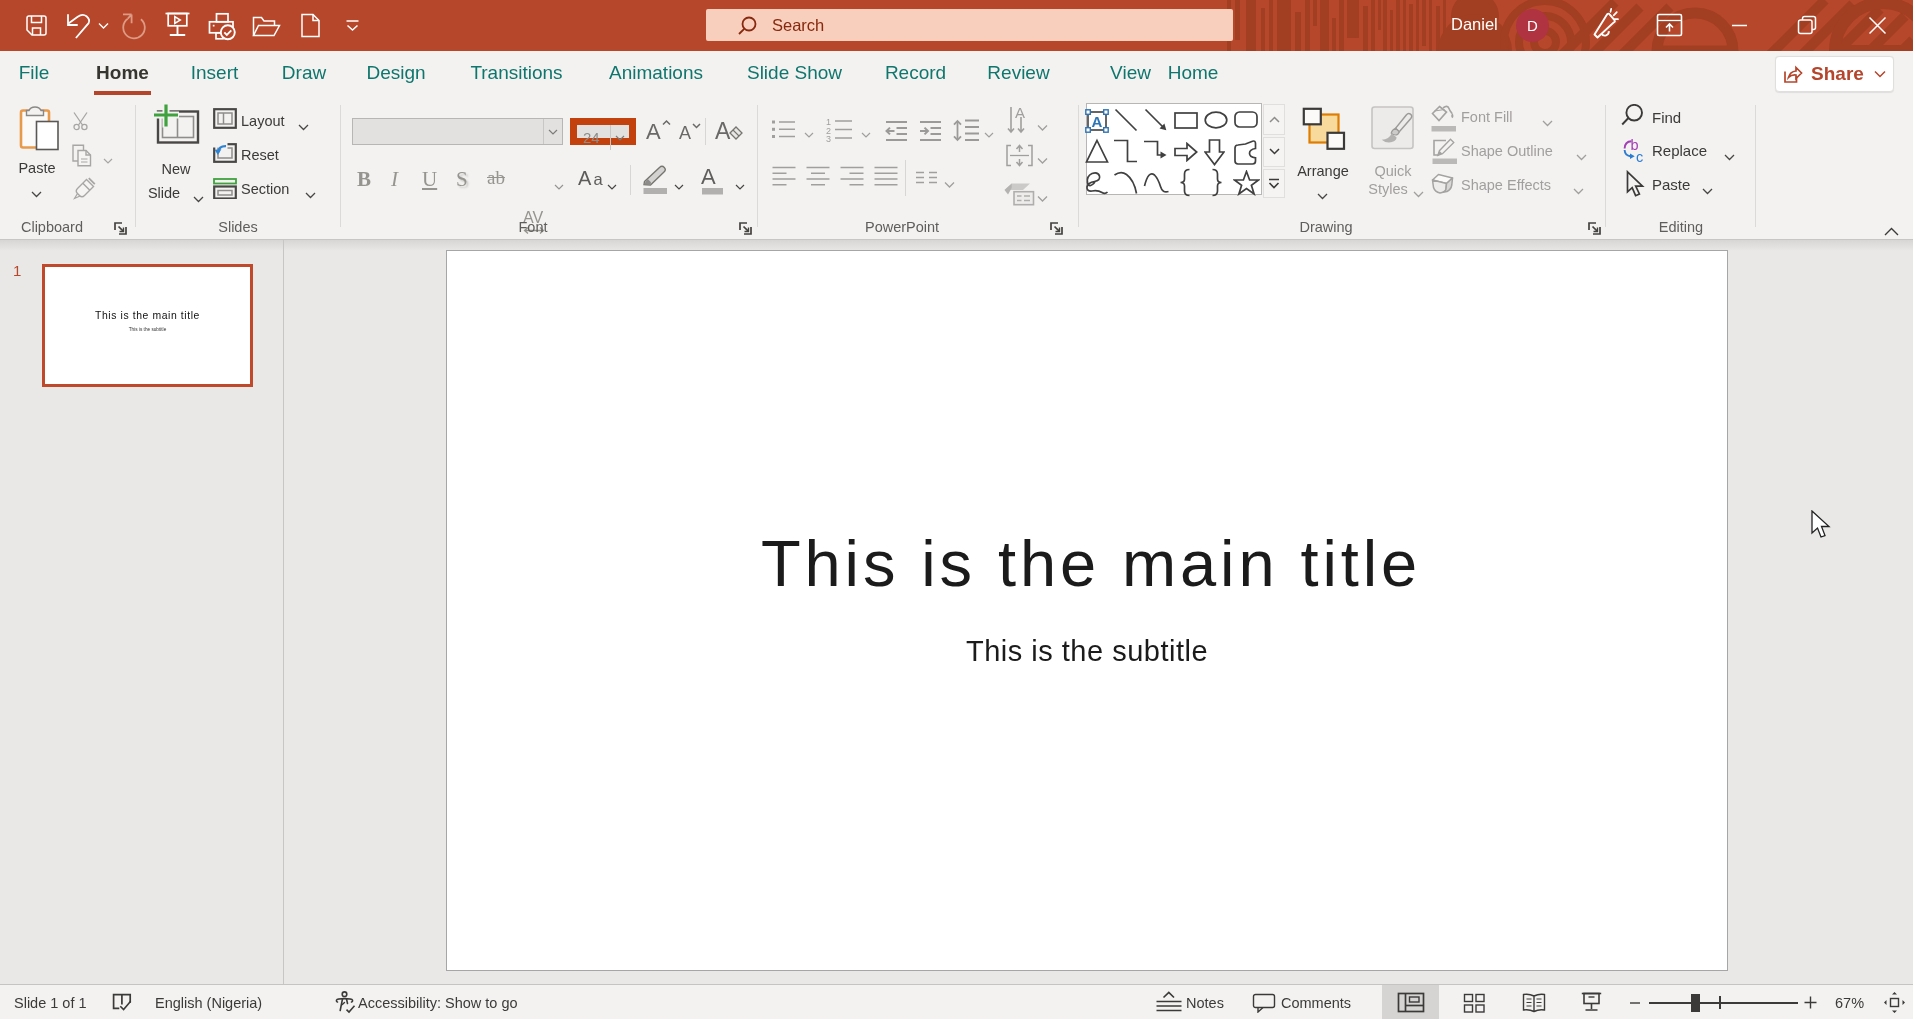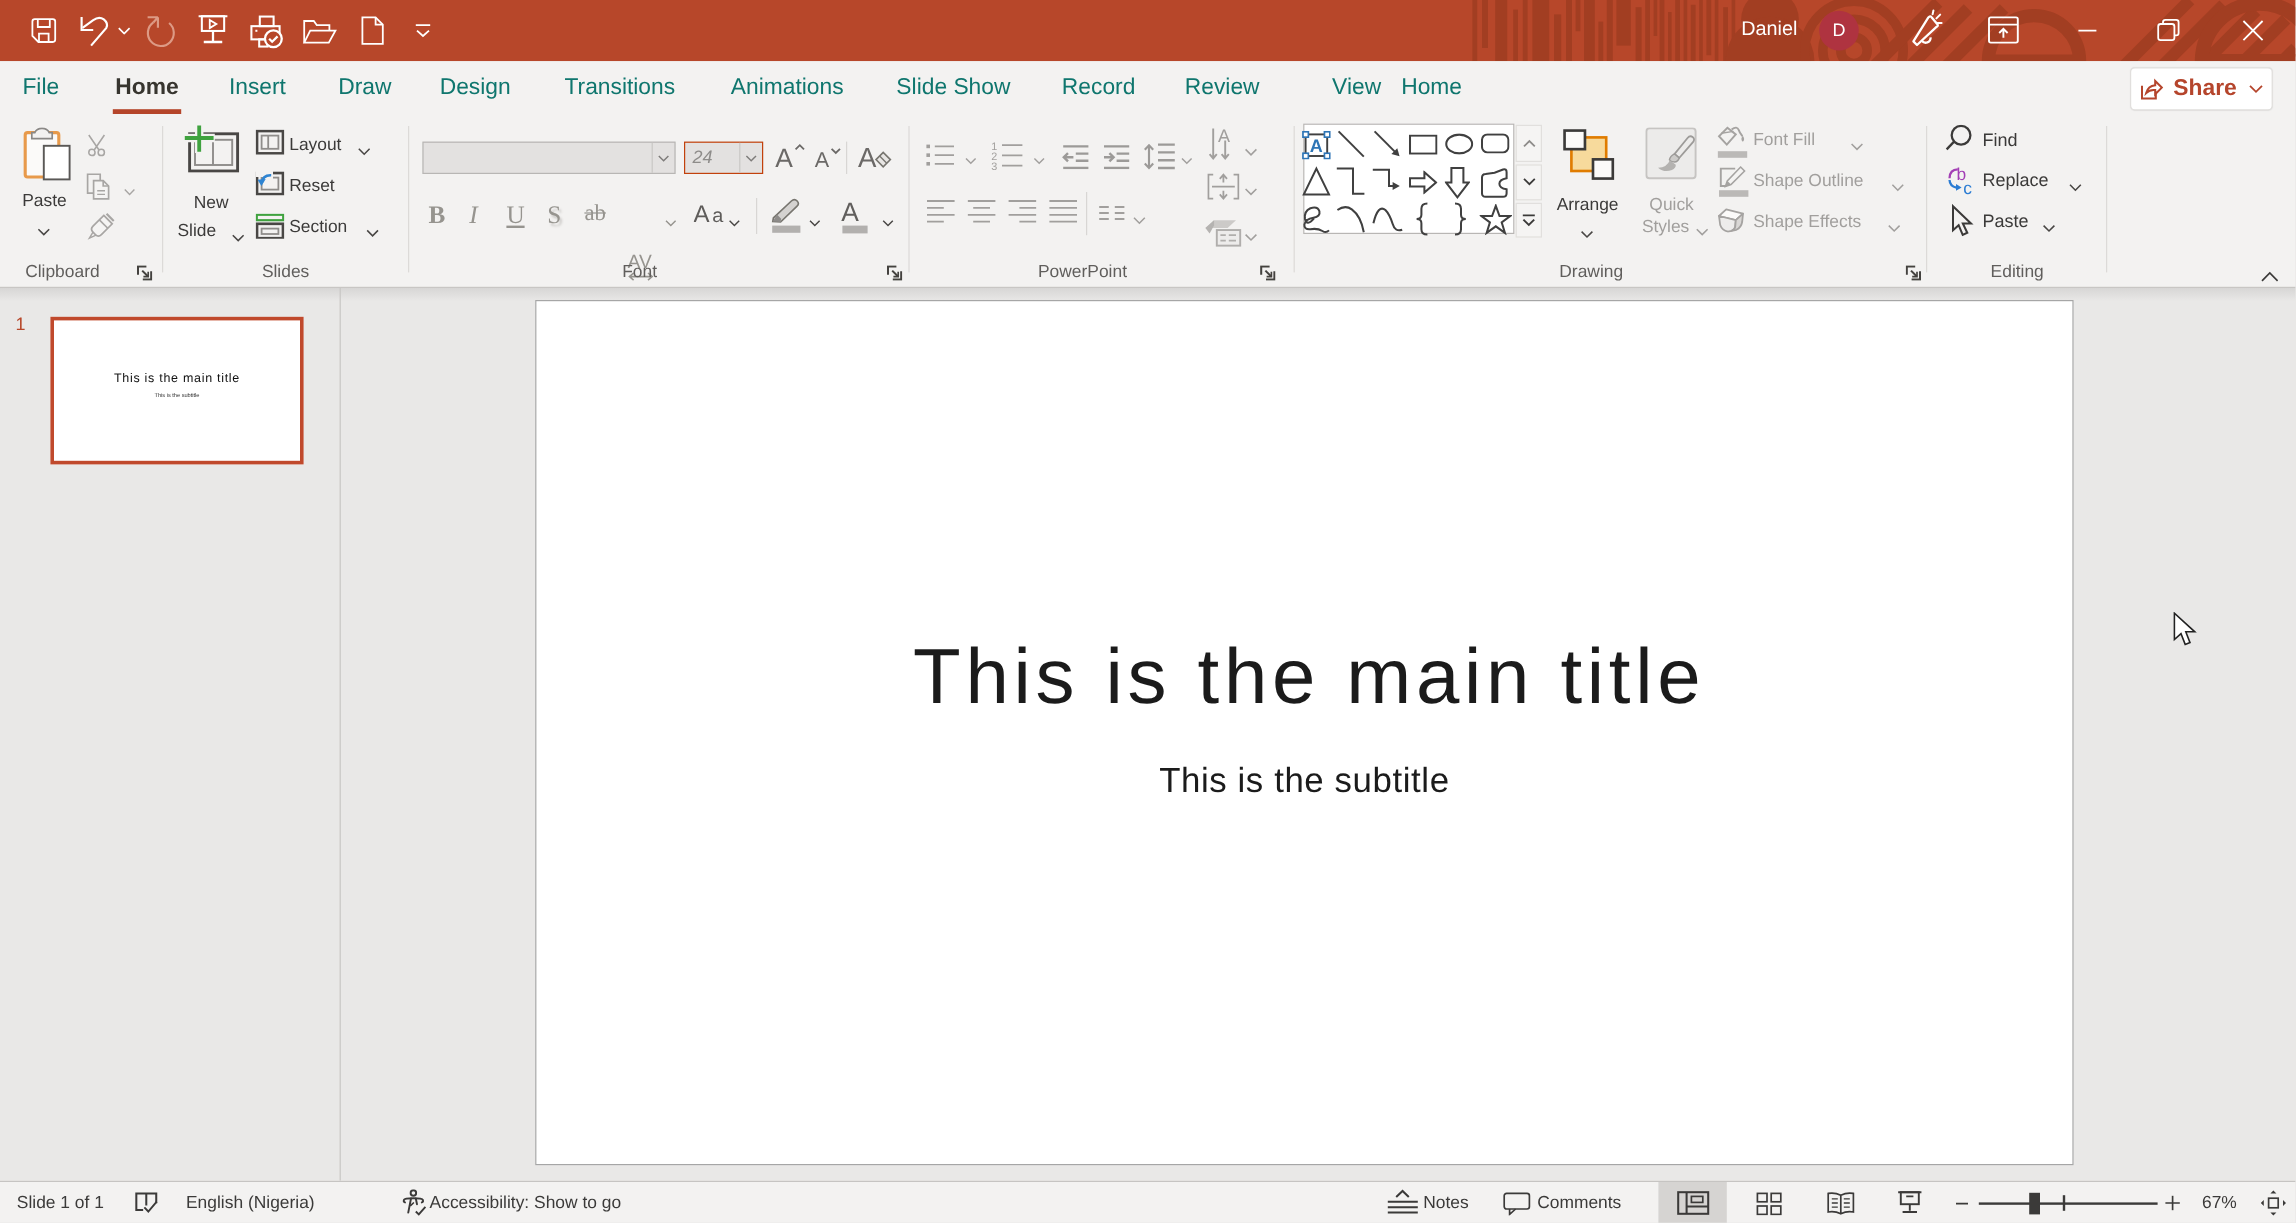--- a/index.html
+++ b/index.html
@@ -161,20 +161,27 @@
         <path d="M2 23.5 V1.5 h11 l6 6 V23.5 z"></path>
         <path d="M13 1.5 v6 h6"></path>
       </svg>
     </div>
   <div class="qat" style="left:342px;width:20px;">
       <svg width="15" height="12" viewBox="0 0 15 12" fill="none" stroke="#fff" stroke-width="1.5">
         <path d="M1.5 1 h12"></path>
         <path d="M2.5 5.5 L7.5 10 L12.5 5.5"></path>
       </svg>
     </div>
+  <div id="searchbox">
+    <svg style="margin-left:31px" width="21" height="21" viewBox="0 0 21 21" fill="none" stroke="#86290E" stroke-width="1.8">
+        <circle cx="12" cy="9" r="6.5"></circle>
+        <path d="M7.2 13.8 L2 19"></path>
+      </svg>
+    <span class="stext">Search</span>
+  </div>
   <div id="userarea">
     <span id="uname" class="abs" style="left:1451px;top:15px;">Daniel</span>
     <div id="avatar" class="abs" style="left:1516px;top:9px;">D</div>
     <div class="abs" style="left:1590px;top:7px;">
         <svg width="30" height="34" viewBox="0 0 30 34" fill="none" stroke="#fff" stroke-width="1.9" stroke-linejoin="round">
           <path d="M4.5 27.5 L17 7.5 Q18.5 5.8 19.6 7.3 L24.5 13.2 Q25.6 14.8 23.5 15.6 L7.5 30.5 z"></path>
           <path d="M11.5 26.8 a4 4 0 0 0 7.3 -2.6"></path>
           <path d="M20.5 4.8 L21.2 1.8 M23.7 8.3 L26.8 5.2 M24.7 12.2 L28 12.2" stroke-width="1.7" stroke-linecap="round"></path>
         </svg>
       </div>
@@ -307,21 +314,21 @@
         <path d="M1 1 L5.5 5.5 L10 1"></path>
       </svg></div>
 
   <div class="abs" style="left:352px;top:23px;width:211px;height:27px;background:#E3E1E0;border:1px solid #B8B6B4;">
      <div class="abs" style="right:0;top:0;width:19px;height:25px;border-left:1px solid #C9C7C5;display:flex;align-items:center;justify-content:center;">
         <svg width="10" height="6" viewBox="0 0 10 6" fill="none" stroke="#7E7C7A" stroke-width="1.2">
           <path d="M1 1 L5 5 L9 1"></path>
         </svg>
       </div>
   </div>
-  <div class="abs" style="left:570px;top:23px;width:66px;height:27px;background:#E3E1E0;border:1px solid #c2410c;font-size:15px;color:#8E8C8A;font-style:italic;">
+  <div class="abs" style="left:570px;top:23px;width:66px;height:27px;background:#E3E1E0;border:7px solid #c2410c;font-size:15px;color:#8E8C8A;">
      <div class="abs" style="left:6px;top:4px;">24</div>
      <div class="abs" style="right:0;top:0;width:19px;height:25px;border-left:1px solid #C9C7C5;display:flex;align-items:center;justify-content:center;">
         <svg width="10" height="6" viewBox="0 0 10 6" fill="none" stroke="#7E7C7A" stroke-width="1.2">
           <path d="M1 1 L5 5 L9 1"></path>
         </svg>
       </div>
   </div>
   <div class="abs" style="left:645px;top:23px;"><svg width="26" height="26" viewBox="0 0 26 26">
         <text x="1" y="21" font-size="22" fill="#6B6967" font-family="Liberation Sans">A</text>
         <path d="M18 6.5 L21.5 3 L25 6.5" fill="none" stroke="#6B6967" stroke-width="1.5"></path>

